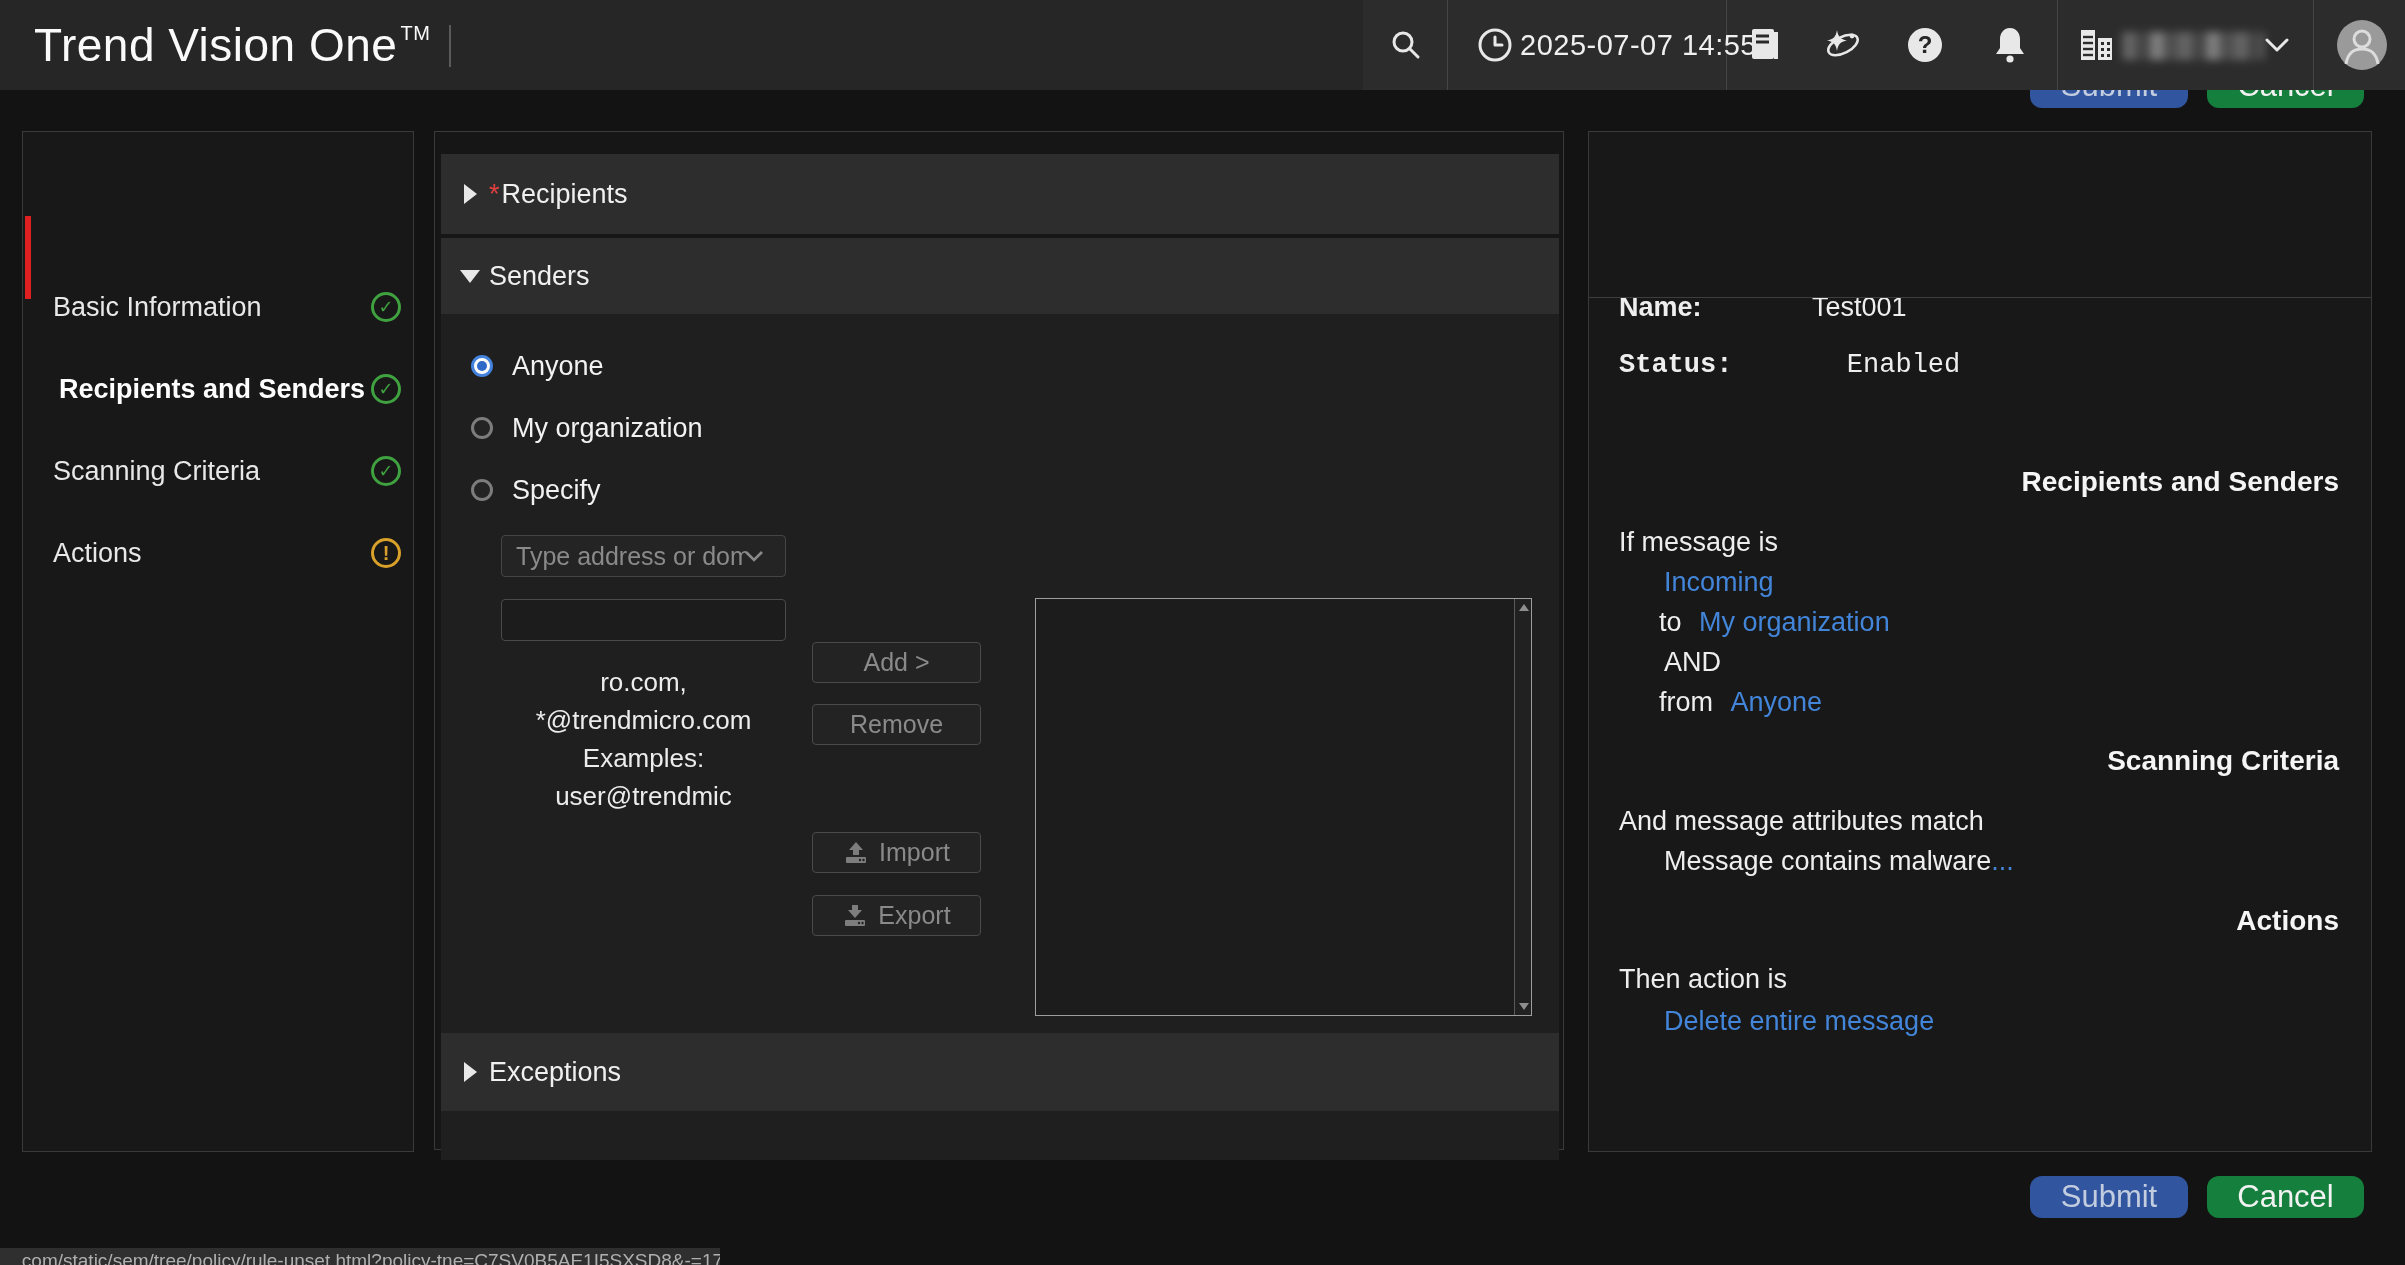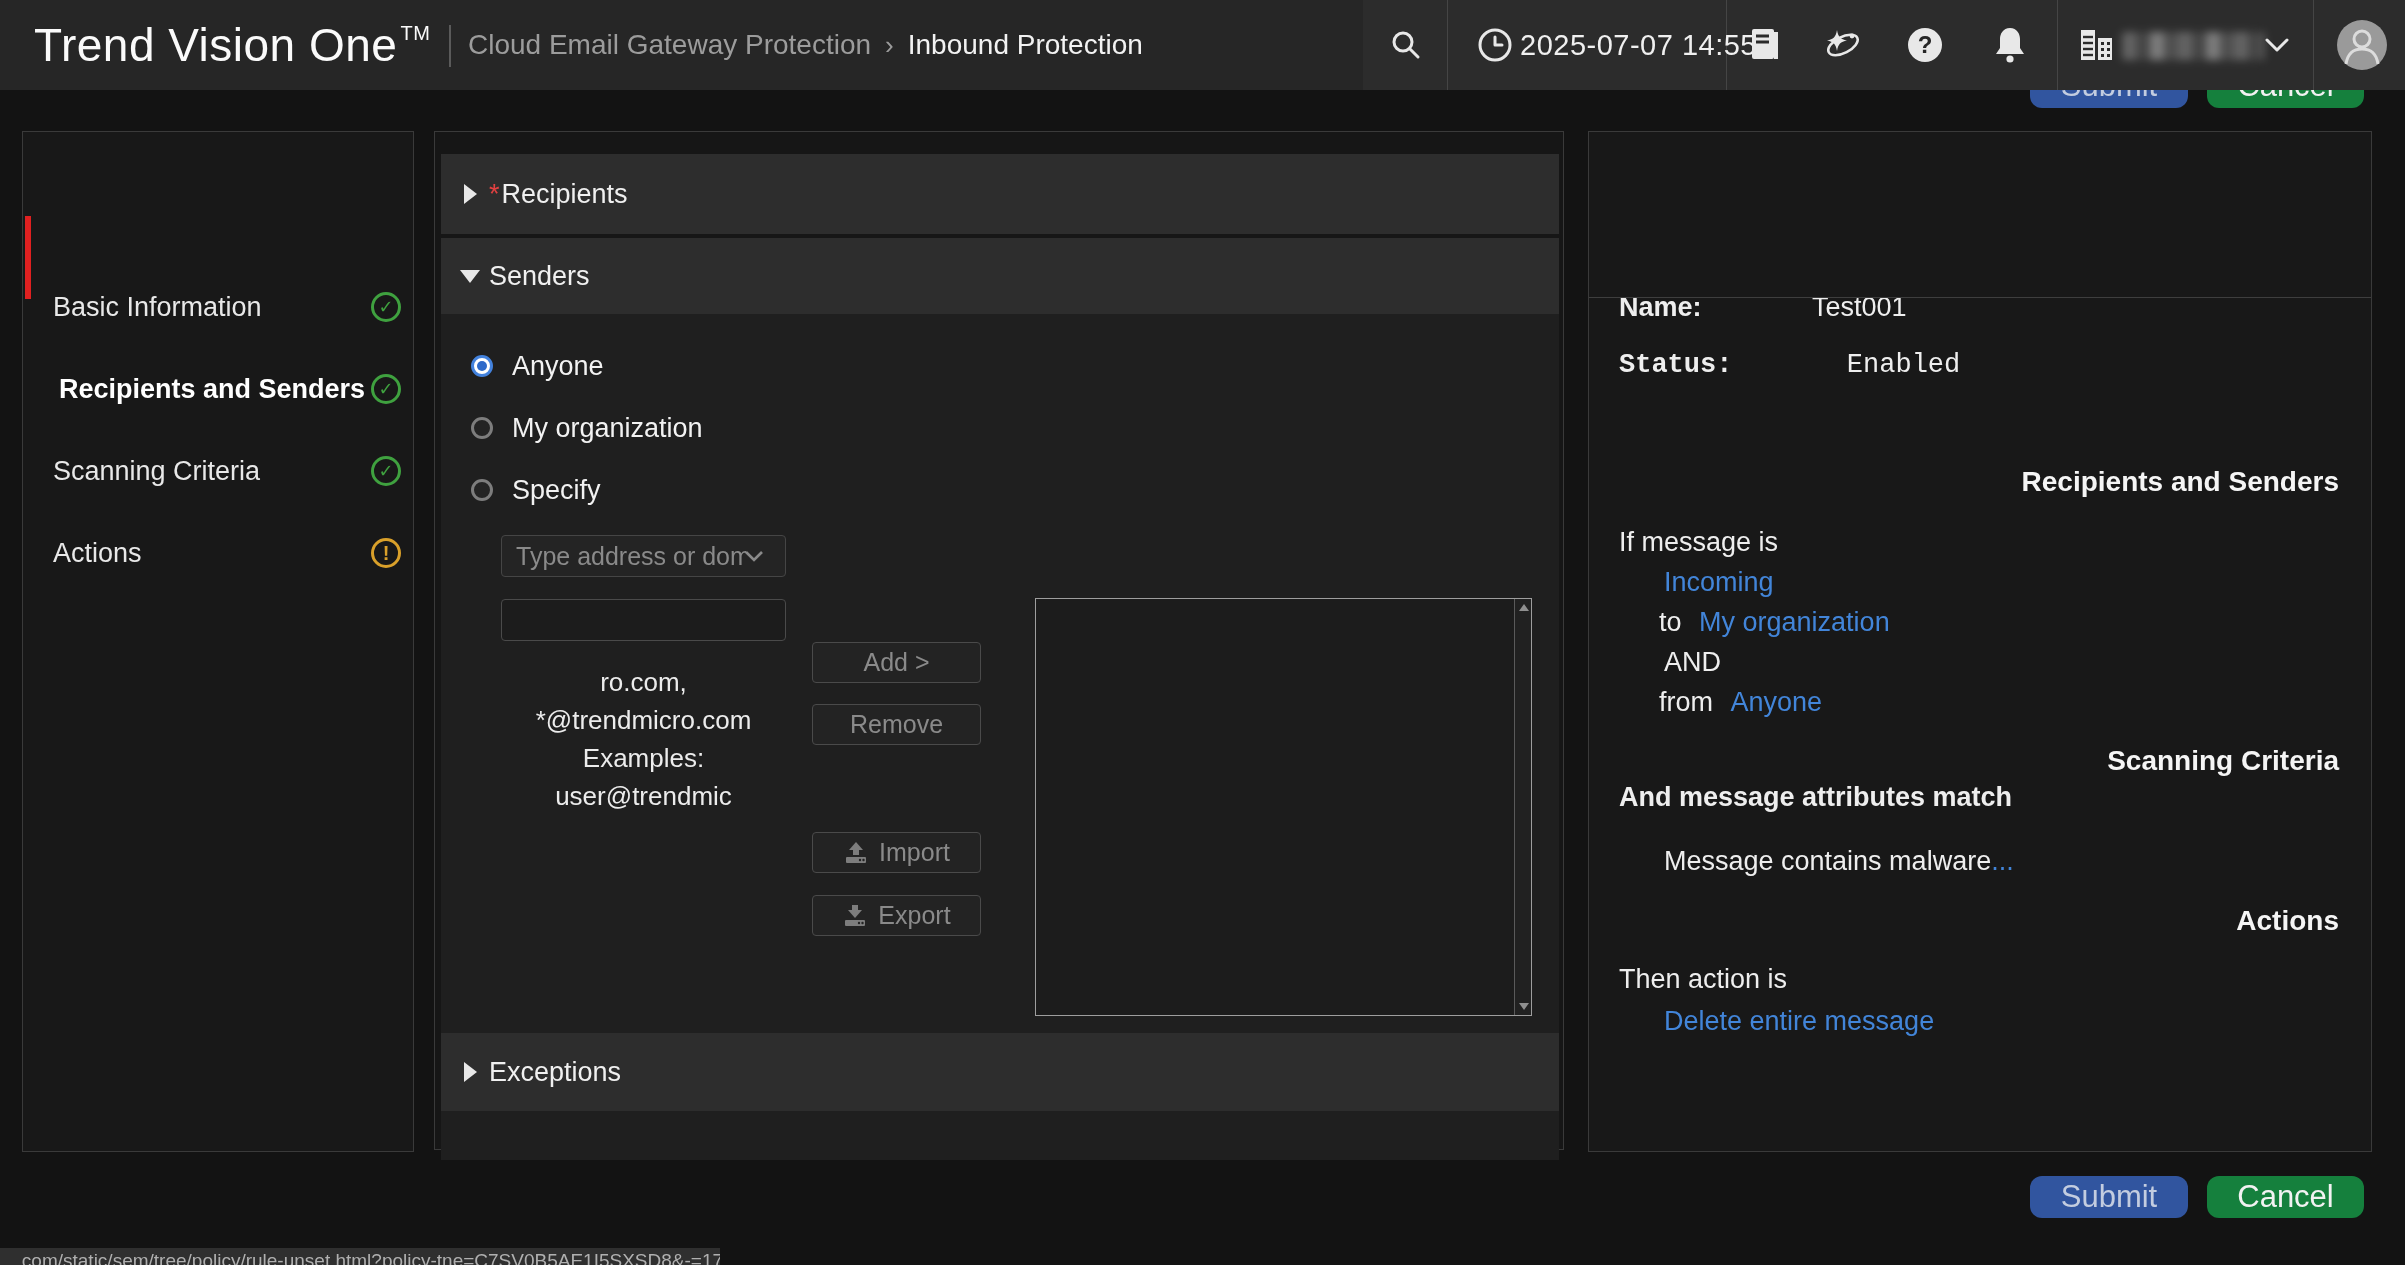--- a/index.html
+++ b/index.html
@@ -131,25 +131,20 @@
     <div class="hdr-sep" style="left:1726px;"></div>
     <div class="hdr-sep" style="left:2057px;"></div>
     <div class="hdr-sep" style="left:2313px;"></div>
 
     <div class="logo">
       <span>Trend Vision One</span>
         <sup>TM</sup>
     </div>
     <div class="logo-sep"></div>
 
-    <nav class="breadcrumb">
-      <span class="crumb-section">Cloud Email Gateway Protection</span>
-      <span class="crumb-sep">›</span>
-      <span class="crumb-page">Inbound Protection</span>
-    </nav>
 
     <div class="hicon" style="left:1388px; width:36px;">
       <svg width="34" height="34" viewBox="0 0 34 34">
           <circle cx="14" cy="14" r="9" fill="none" stroke="#e8e8e8" stroke-width="3"></circle>
           <line x1="21" y1="21" x2="29" y2="29" stroke="#e8e8e8" stroke-width="3" stroke-linecap="round"></line>
         </svg>
     </div>
 
     <div class="hicon" style="left:1477px; width:36px;">
       <svg width="36" height="36" viewBox="0 0 36 36">
@@ -339,21 +334,21 @@
       <span>to</span>
       <span class="slink" style="margin-left:10px;">My organization</span>
     </div>
     <div class="sline" style="left:75px; top:513px;">AND</div>
     <div class="sline" style="left:70px; top:553px;">
       <span>from</span>
       <span class="slink" style="margin-left:10px;">Anyone</span>
     </div>
 
     <div class="shead" style="top:612px;">Scanning Criteria</div>
-    <div class="sline" style="left:30px; top:648px;font-weight:bold;">And message attributes match</div>
+    <div class="sline" style="left:30px; top:672px;">And message attributes match</div>
     <div class="sline" style="left:75px; top:712px;">
       <span>Message contains malware</span><span class="slink">...</span>
     </div>
 
     <div class="shead" style="top:772px;">Actions</div>
     <div class="sline" style="left:30px; top:830px;">Then action is</div>
     <div class="sline" style="left:75px; top:872px;"><span class="slink">Delete entire message</span></div>
   </aside>
 
   <div>

